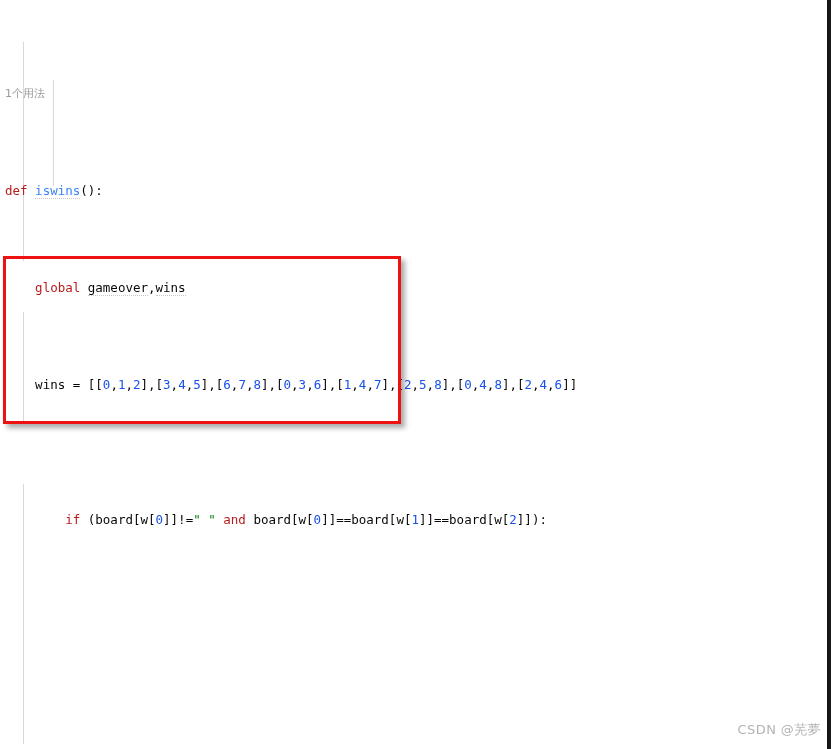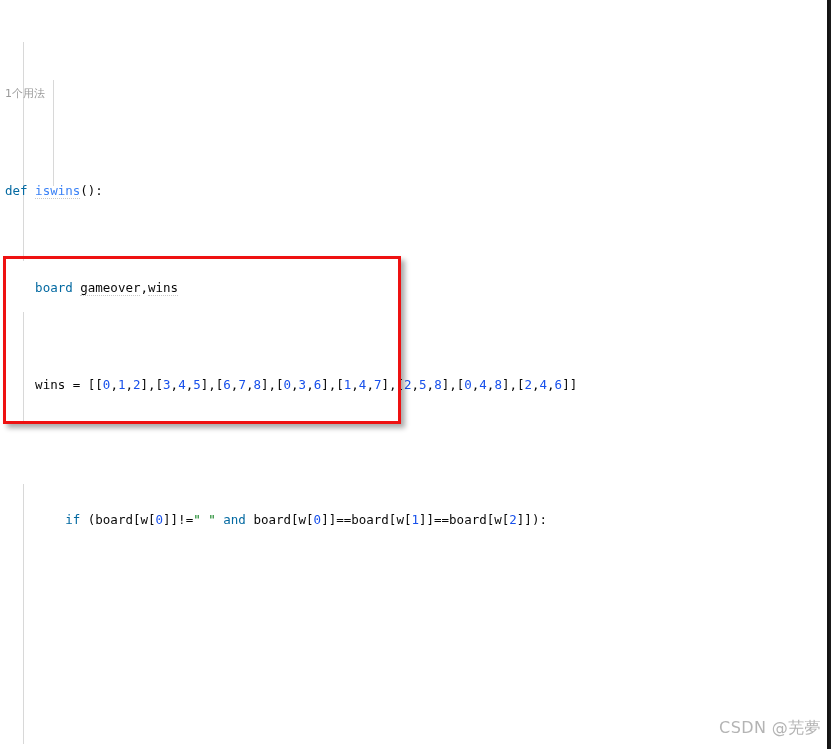--- a/index.html
+++ b/index.html
@@ -39,21 +39,21 @@
     white-space: pre;
     color: #080808;
   }
   .line {
     height: 19.35px;
     padding-left: 5px;
     white-space: pre;
     position: relative;
   }
   
-  .kw   { color: #0369a1; }
+  .kw   { color: #b91c1c; }
   .fn   { color: #3b82f6; }
   .str  { color: #067d17; }
   .num  { color: #1750eb; }
   .plain{ color: #080808; }
   .hint {
     font-family: "DejaVu Sans", "Liberation Sans", sans-serif;
     font-size: 11px;
     color: #9a9a9a;
     line-height: 19.35px;
   }
@@ -72,21 +72,21 @@
     position: absolute;
     border: 3px solid #ee1111;
     box-sizing: border-box;
     box-shadow: 4px 4px 5px rgba(0,0,0,0.33);
     pointer-events: none;
     background: transparent;
   }
   .watermark {
     position: absolute;
     font-family: "DejaVu Sans", "Liberation Sans", sans-serif;
-    font-size: 16px;
+    font-size: 13px;
     color: #b4b4b4;
     letter-spacing: 0.4px;
     white-space: nowrap;
     text-align: right;
   }
   .right-border {
     position: absolute;
     top: 0;
     right: 0;
     width: 2px;
@@ -108,21 +108,21 @@
 
     <div class="code">
 
       
       <div class="line hint"><span>1个用法</span></div>
 
       
       <div class="line"><span class="kw">def </span><span class="fn wavy">iswins</span><span class="plain">():</span></div>
 
       
-      <div class="line"><span class="plain">    </span><span class="kw">board </span><span class="plain wavy">gameover</span><span class="plain">,</span><span class="plain wavy">wins</span></div>
+      <div class="line"><span class="plain">    </span><span class="kw">global </span><span class="plain wavy">gameover</span><span class="plain">,</span><span class="plain wavy">wins</span></div>
 
       
       <div class="line"><span class="plain">    </span><span class="plain">wins = [[</span><span class="num">0</span><span class="plain">,</span><span class="num">1</span><span class="plain">,</span><span class="num">2</span><span class="plain">],[</span><span class="num">3</span><span class="plain">,</span><span class="num">4</span><span class="plain">,</span><span class="num">5</span><span class="plain">],[</span><span class="num">6</span><span class="plain">,</span><span class="num">7</span><span class="plain">,</span><span class="num">8</span><span class="plain">],[</span><span class="num">0</span><span class="plain">,</span><span class="num">3</span><span class="plain">,</span><span class="num">6</span><span class="plain">],[</span><span class="num">1</span><span class="plain">,</span><span class="num">4</span><span class="plain">,</span><span class="num">7</span><span class="plain">],[</span><span class="num">2</span><span class="plain">,</span><span class="num">5</span><span class="plain">,</span><span class="num">8</span><span class="plain">],[</span><span class="num">0</span><span class="plain">,</span><span class="num">4</span><span class="plain">,</span><span class="num">8</span><span class="plain">],[</span><span class="num">2</span><span class="plain">,</span><span class="num">4</span><span class="plain">,</span><span class="num">6</span><span class="plain">]]</span></div>
 
       
 
       
       <div class="line"><span class="plain">        </span><span class="kw">if </span><span class="plain">(board[w[</span><span class="num">0</span><span class="plain">]]!=</span><span class="str">" "</span><span class="plain"> </span><span class="kw">and </span><span class="plain">board[w[</span><span class="num">0</span><span class="plain">]]==board[w[</span><span class="num">1</span><span class="plain">]]==board[w[</span><span class="num">2</span><span class="plain">]]):</span></div>
 
       

